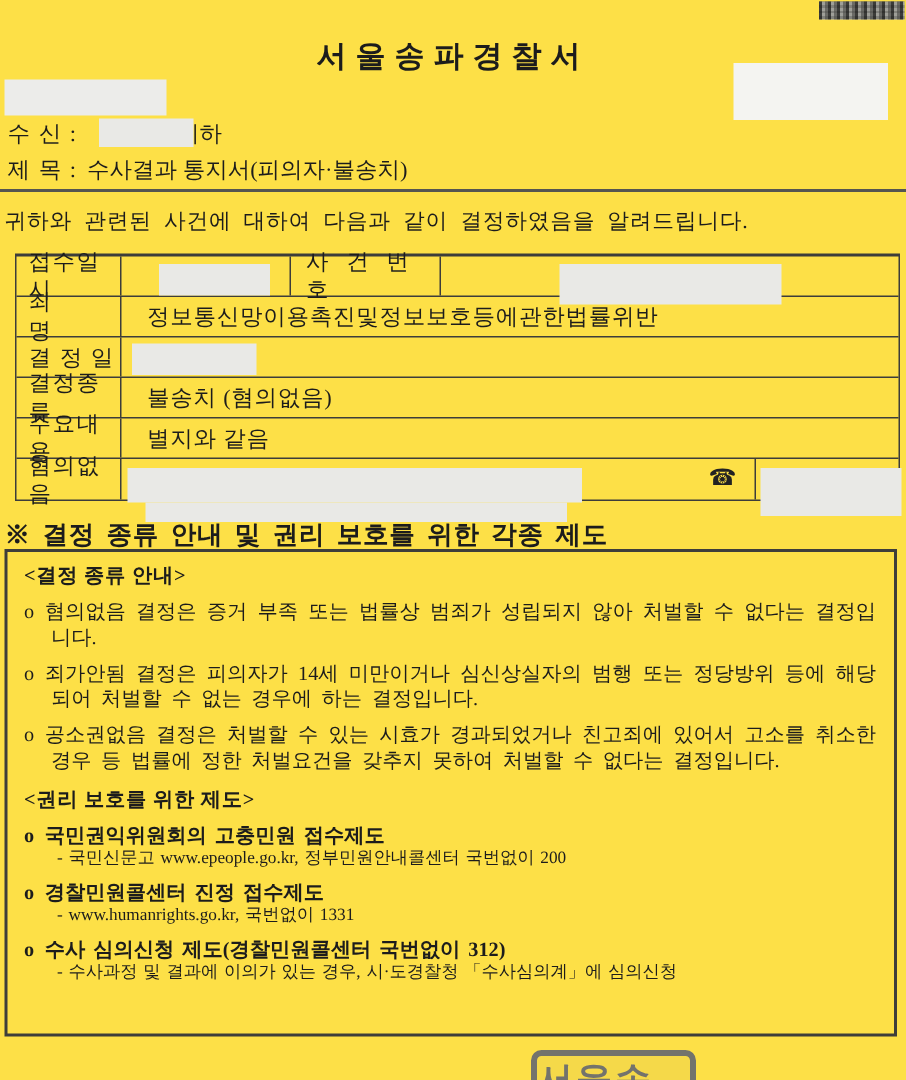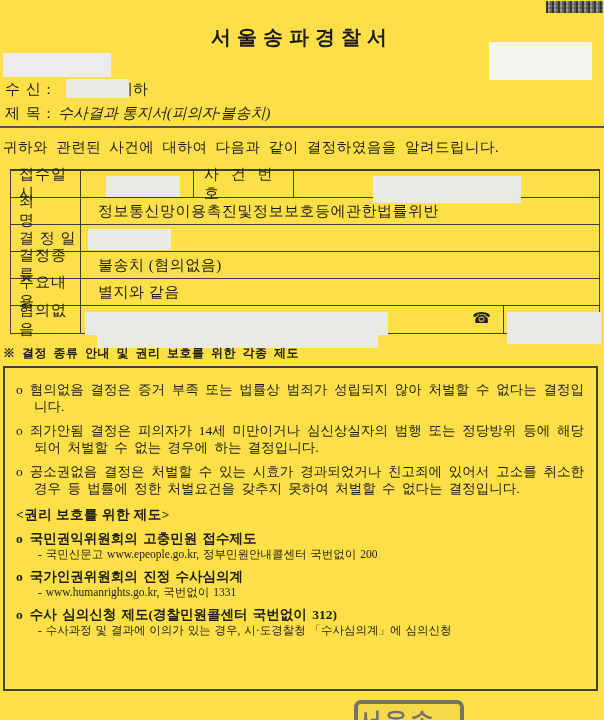--- a/index.html
+++ b/index.html
@@ -31,21 +31,21 @@
   .r-decdate   { left:88px; top:229px; width:83px;  height:21px; }
   .r-leader    { left:85px; top:312px; width:303px; height:23px; }
   .r-leader2   { left:97px; top:335px; width:281px; height:13px; }
   .r-phone     { left:507px;top:312px; width:94px;  height:32px; }
 
   .addr-line { position:absolute; left:0; width:100%; font-size:15px; }
   .addr-line .lbl { position:absolute; left:5px; letter-spacing:1px; }
   .recipient-line { top:80px; }
   .recipient-line .sfx { position:absolute; left:118px; }
   .subject-line { top:104px; }
-  .subject-line .val { position:absolute; left:58px;font-style:italic; }
+  .subject-line .val { position:absolute; left:58px; }
 
   .hrule { position:absolute; left:0; top:126px; width:604px; height:2px; background:#555550; }
 
   .intro {
     position:absolute; left:3px; top:138px; width:566px;
     font-size:14.5px; word-spacing:4px; letter-spacing:.5px;
   }
 
   
   .dtable {
@@ -61,21 +61,21 @@
   .w-label { width:70px; }
   .w-v1 { width:113px; }
   .w-l2 { width:100px; padding-left:10px; letter-spacing:4px; }
   .valc { padding-left:17px; letter-spacing:.5px; }
   .w-wide6 { width:423px; position:relative; }
   .phone-ic { position:absolute; right:12px; top:3px; font-size:15px; color:#222; }
 
   
   .notice-heading {
     position:absolute; left:3px; top:345px;
-    font-size:12px; font-weight:bold; word-spacing:3px; letter-spacing:.5px;
+    font-size:17px; font-weight:bold; word-spacing:3px; letter-spacing:.5px;
   }
   .notice-box {
     position:absolute; left:3px; top:366px; width:595px; height:325px;
     border:2px solid #3e3e3a; padding:6px 12px 0 11px;
     font-size:13.5px; line-height:17px;
   }
   .sec-title { font-weight:bold; letter-spacing:.5px; margin-top:1px; }
   .sec-title.second { margin-top:9px; }
   .guide-item {
     margin-top:7px; padding-left:18px; text-indent:-18px;
@@ -158,20 +158,21 @@
   <div class="redact r-receipt"></div>
   <div class="redact r-caseno"></div>
   <div class="redact r-decdate"></div>
   <div class="redact r-leader"></div>
   <div class="redact r-leader2"></div>
   <div class="redact r-phone"></div>
 
   <div class="notice-heading">※ 결정 종류 안내 및 권리 보호를 위한 각종 제도</div>
 
   <div class="notice-box">
+    <div class="sec-title">&lt;결정 종류 안내&gt;</div>
 
     <div class="guide-item">
       <span class="bullet">o</span><span>혐의없음 결정은 증거 부족 또는 법률상 범죄가 성립되지 않아 처벌할 수 없다는 결정입니다.</span>
     </div>
     <div class="guide-item">
       <span class="bullet">o</span><span>죄가안됨 결정은 피의자가 14세 미만이거나 심신상실자의 범행 또는 정당방위 등에 해당되어 처벌할 수 없는 경우에 하는 결정입니다.</span>
     </div>
     <div class="guide-item">
       <span class="bullet">o</span><span>공소권없음 결정은 처벌할 수 있는 시효가 경과되었거나 친고죄에 있어서 고소를 취소한 경우 등 법률에 정한 처벌요건을 갖추지 못하여 처벌할 수 없다는 결정입니다.</span>
     </div>
@@ -179,21 +180,21 @@
     <div class="sec-title second">&lt;권리 보호를 위한 제도&gt;</div>
 
     <div class="right-item">
       <div class="right-title">
         <span class="bullet">o</span><span>국민권익위원회의 고충민원 접수제도</span>
       </div>
       <div class="right-detail">- 국민신문고 www.epeople.go.kr, 정부민원안내콜센터 국번없이 200</div>
     </div>
     <div class="right-item">
       <div class="right-title">
-        <span class="bullet">o</span><span>국가인권위원회의 진정 수사심의계</span>
+        <span class="bullet">o</span><span>경찰민원콜센터 진정 접수제도</span>
       </div>
       <div class="right-detail">- www.humanrights.go.kr, 국번없이 1331</div>
     </div>
     <div class="right-item">
       <div class="right-title">
         <span class="bullet">o</span><span>수사 심의신청 제도(경찰민원콜센터 국번없이 312)</span>
       </div>
       <div class="right-detail">- 수사과정 및 결과에 이의가 있는 경우, 시·도경찰청 「수사심의계」에 심의신청</div>
     </div>
   </div>

